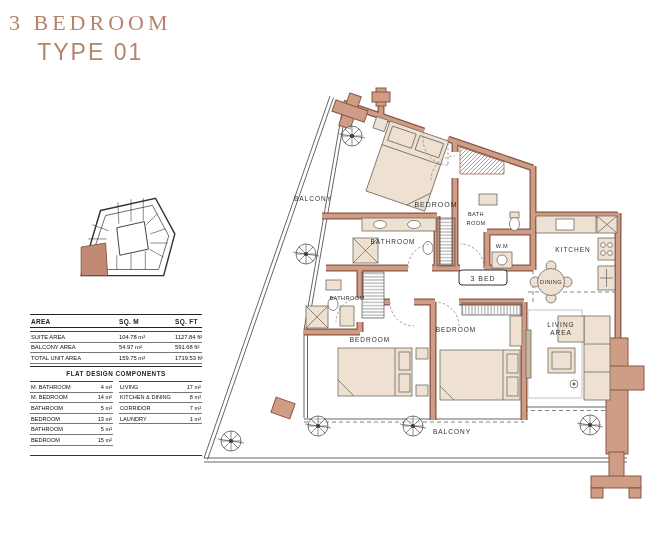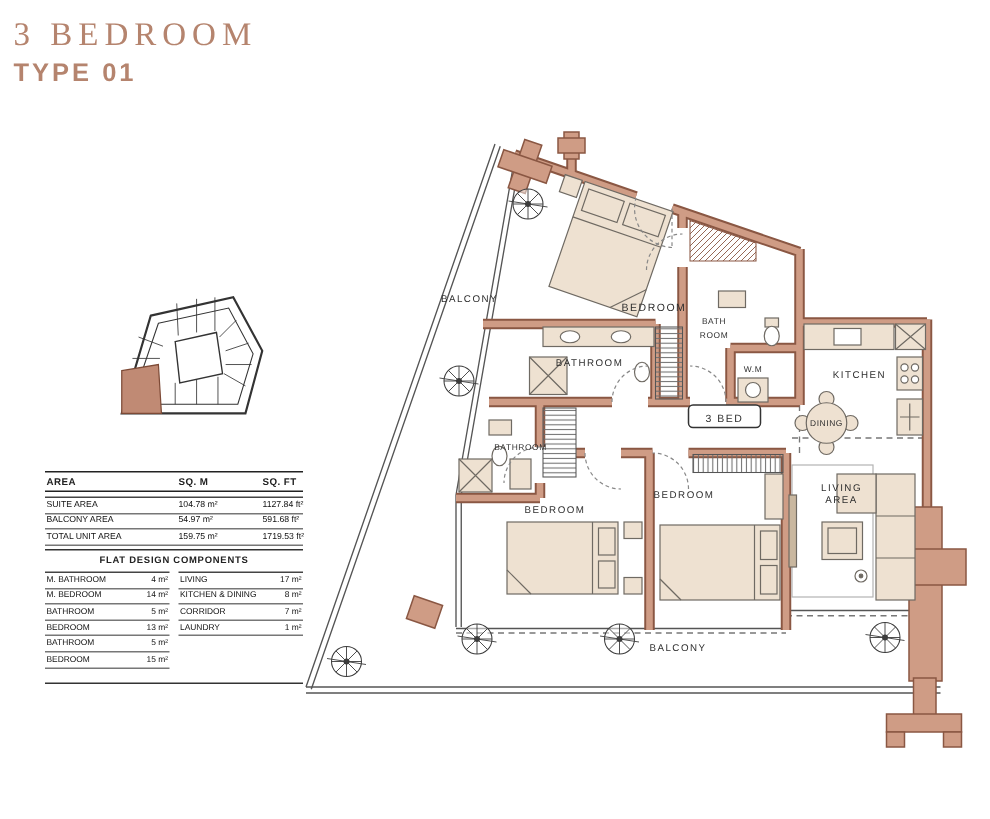--- a/index.html
+++ b/index.html
@@ -2,21 +2,21 @@
 <html><head>
 <meta charset="utf-8">
 <style>
   html,body{margin:0;padding:0;background:#fff;}
   .page{position:relative;width:660px;height:546px;background:#fff;overflow:hidden;
         font-family:"Liberation Sans",sans-serif;color:#222;}
   
   .title{position:absolute;left:9px;top:10px;}
   .title h1{margin:0;font-family:"Liberation Serif","DejaVu Serif",serif;font-weight:500;
             font-size:22px;letter-spacing:4px;color:#b5846e;}
-  .title h2{margin:3px 0 0 0;font-weight:700;font-size:17px;letter-spacing:2px;color:#b5846e;}
+  .title h2{margin:3px 0 0 0;font-weight:400;font-size:23px;letter-spacing:2px;color:#b5846e;text-align:center;}
   
   .keyplan{position:absolute;left:72px;top:186px;width:112px;height:112px;}
   
   .area-table{position:absolute;left:30px;top:314px;width:172px;}
   .at-head{display:grid;grid-template-columns:88px 56px 28px;font-size:6.5px;font-weight:bold;
            letter-spacing:.3px;padding:2.5px 1px;border-top:1.3px solid #222;border-bottom:1px solid #222;}
   .at-rows{margin-top:3px;border-top:1px solid #444;}
   .at-row{display:grid;grid-template-columns:88px 56px 28px;font-size:5.8px;padding:1.8px 1px;
           border-bottom:.8px solid #777;color:#111;}
   

